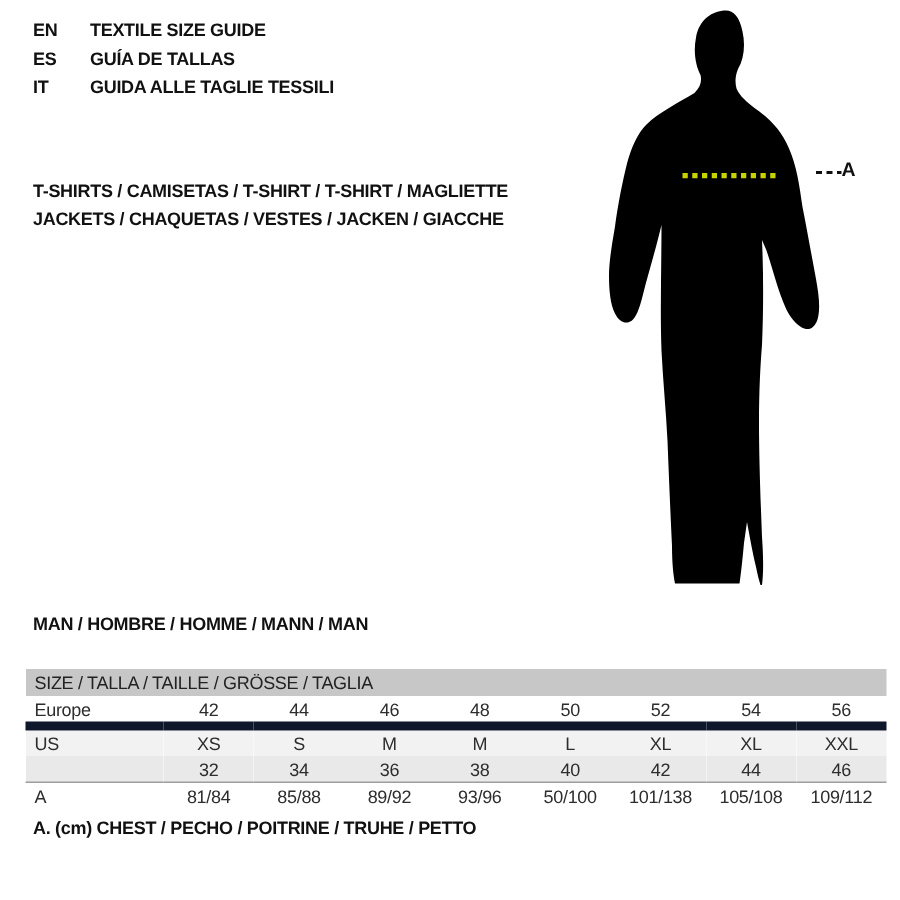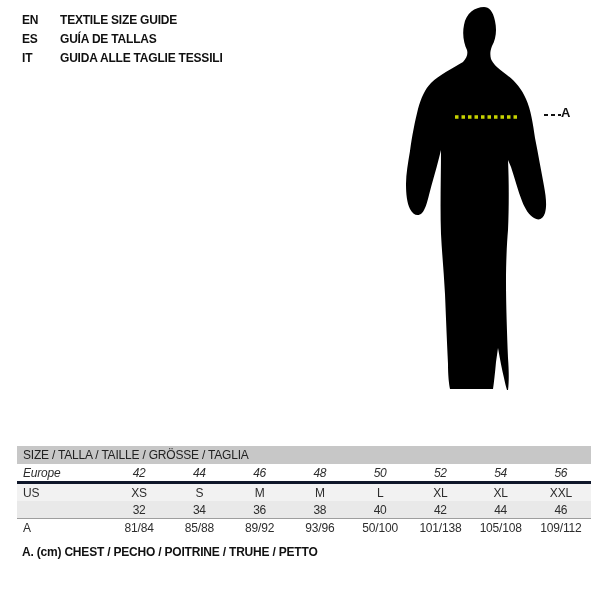--- a/index.html
+++ b/index.html
@@ -26,21 +26,21 @@
                  letter-spacing:-0.2px;white-space:nowrap;}
 
   
   .size-table{position:absolute;left:17px;top:446px;width:574px;border-collapse:collapse;
               font-size:12px;color:#2d2d2d;table-layout:fixed;}
   .size-table td{padding:0;height:17px;text-align:center;letter-spacing:-0.2px;
                  overflow:hidden;white-space:nowrap;}
   .size-table .row-label-cell{text-align:left;padding-left:6px;}
   .size-table .thead-row td{background:#c7c7c7;height:18px;text-align:left;padding-left:6px;
                             color:#222;}
-  .row-europe td{background:#ffffff;border-bottom:3px solid #0f172a;font-style:italic;}
+  .row-europe td{background:#ffffff;border-bottom:6px solid #0f172a;}
   .row-us td{background:#f2f2f2;}
   .row-blank td{background:#e9e9e9;}
   .row-a td{background:#ffffff;border-top:1px solid #9e9e9e;}
 
   
   .footnote{position:absolute;left:22px;top:545px;font-size:12px;font-weight:bold;
             letter-spacing:-0.2px;white-space:nowrap;}
 </style>
 </head>
 <body>
@@ -55,20 +55,24 @@
     <div class="lang-row">
       <span class="lang-code">ES</span>
       <span class="lang-label">GUÍA DE TALLAS</span>
     </div>
     <div class="lang-row">
       <span class="lang-code">IT</span>
       <span class="lang-label">GUIDA ALLE TAGLIE TESSILI</span>
     </div>
   </div>
 
+  <div class="categories">
+    <div class="category-line">T-SHIRTS / CAMISETAS / T-SHIRT / T-SHIRT / MAGLIETTE</div>
+    <div class="category-line">JACKETS / CHAQUETAS / VESTES / JACKEN / GIACCHE</div>
+  </div>
 
   <div class="figure-wrap">
     <svg width="160" height="390" viewBox="0 0 160 390" xmlns="http://www.w3.org/2000/svg">
       <path d="M79,5 C70,5 61,11 59,23 C57,33 59,42 62,48 C63,52 62,56 58,60
                C48,66 34,73 26,81 C20,87 16,96 13,107 C10,119 7,134 5,149
                C3,161 1,172 1,182 C1,192 2,201 5,207 C8,213 13,215 17,211
                C20,208 22,201 24,193 C27,181 31,168 34,156 L36,148
                C36,175 35,205 36,232 C37,252 39,272 40,292 C41,317 42,342 43,362
                C43,374 44,382 45,387 L88,387 C89,380 90,371 91,360 L93,346
                C95,357 97,368 99,376 C100,381 101,385 102,388 L103,388
@@ -78,20 +82,21 @@
                C134,219 138,217 140,211 C142,204 141,195 139,184
                C136,168 133,151 130,136 C128,122 126,108 121,97
                C116,85 108,77 98,70 C93,66 88,62 86,57 C85,53 85,49 87,44
                C91,37 92,28 90,19 C88,9 84,5 79,5 Z" fill="#000000"></path>
       <line x1="50" y1="115" x2="113" y2="115" stroke-width="3.5" stroke-dasharray="3.5,3" stroke="#c8d400"></line>
       <line x1="139" y1="113" x2="156" y2="113" stroke-width="2" stroke-dasharray="4,3" stroke="#111111"></line>
     </svg>
   </div>
   <div class="measure-a-label">A</div>
 
+  <div class="section-title">MAN / HOMBRE / HOMME / MANN / MAN</div>
 
   <table class="size-table">
     <colgroup>
       <col style="width:92px">
         <col>
         <col>
         <col>
         <col>
         <col>
         <col>

